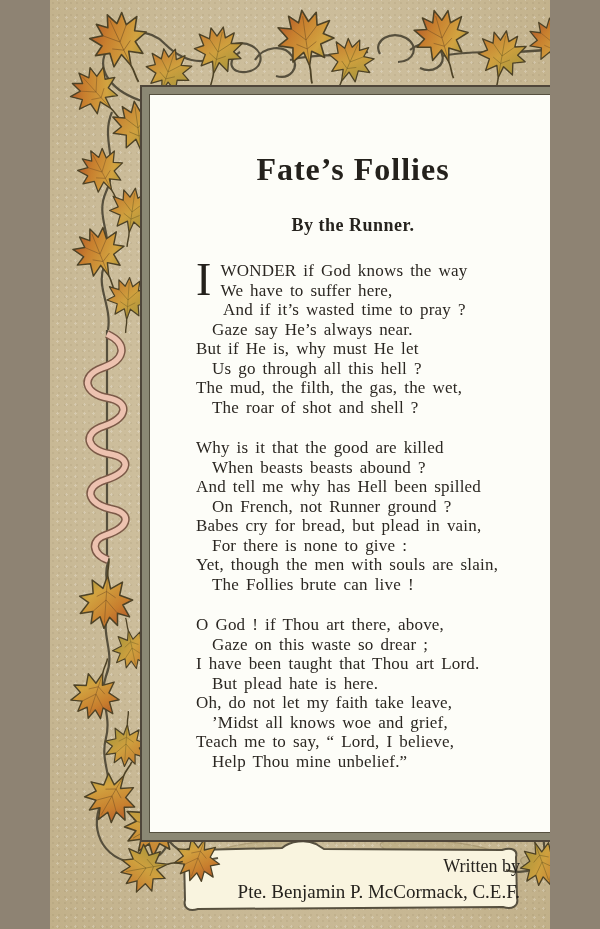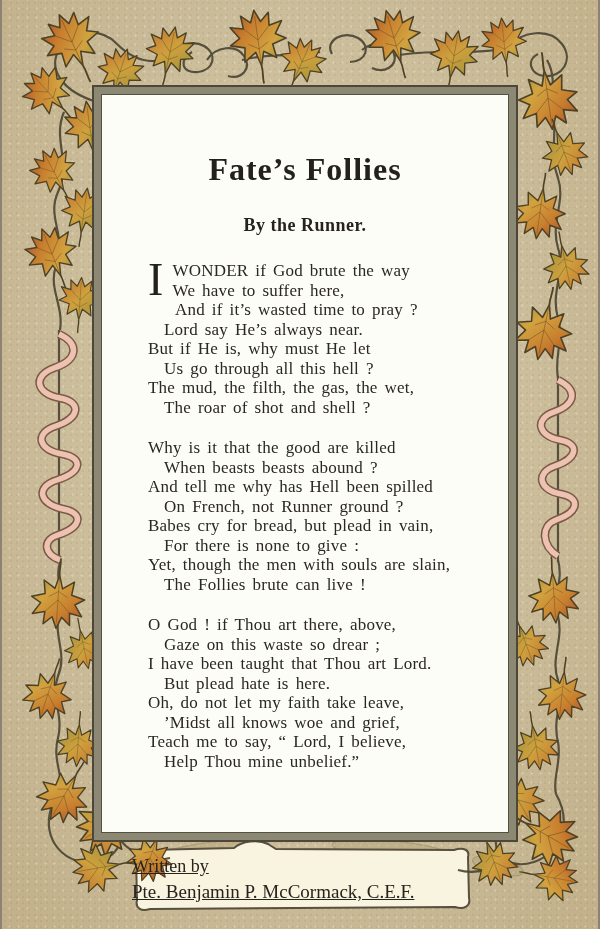--- a/index.html
+++ b/index.html
@@ -1,17 +1,17 @@
 <!DOCTYPE html>
 <html><head>
 <meta charset="utf-8">
 <style>
   html,body{margin:0;padding:0;background:#8e8373;}
   .card{
-    position:relative;width:596px;height:929px;margin:0 auto;overflow:hidden;
+    position:relative;width:500px;height:929px;margin:0 auto;overflow:hidden;
     background:
       radial-gradient(rgba(90,70,40,0.07) 1px, transparent 1.4px),
       radial-gradient(rgba(255,255,255,0.22) 1px, transparent 1.4px),
       radial-gradient(ellipse at 50% 45%, #d3c5a5 0%, #ccbd9b 55%, #c1b089 100%);
     background-size:6px 6px, 9px 9px, 100% 100%;
     background-position:0 0, 3px 4px, 0 0;
     font-family:"Liberation Serif","DejaVu Serif",serif;
   }
   .deco{position:absolute;left:0;top:0;z-index:1;}
   .panel{
@@ -28,23 +28,22 @@
     font-weight:bold;letter-spacing:.5px;color:#26231e;}
   .poem{margin:26px 18px 0 46px;color:#2b2722;font-size:17px;line-height:19.5px;
     word-spacing:2.5px;letter-spacing:.2px;}
   .stanza{margin:0 0 21px 0;}
   .dropcap{float:left;font-size:46px;line-height:34px;height:38px;
     margin:2px 9px 0 0;color:#24211c;}
   .pl{white-space:nowrap;}
   .pl.in{padding-left:16px;}
   .pl.in2{padding-left:27px;}
   .banner-text{
-    position:absolute;z-index:3;left:130px;top:854px;width:340px;text-align:left;
+    position:absolute;z-index:3;left:130px;top:854px;width:340px;text-align:right;
     color:#26231e;
-    text-decoration:underline;
   }
   .banner-text .l1{font-size:18px;line-height:24px;}
   .banner-text .l2{font-size:19px;line-height:27px;}
 </style>
 </head>
 <body>
 
 <div class="card">
 
   <svg class="deco" width="600" height="929" viewBox="0 0 600 929">
@@ -158,24 +157,24 @@
   </svg>
 
   <div class="panel">
     <div class="panel-white">
       <div class="title">Fate’s Follies</div>
       <div class="byline">By the Runner.</div>
 
       <div class="poem">
         <div class="stanza">
           <span class="dropcap">I</span>
-          <div class="pl">WONDER if God brute the way</div>
+          <div class="pl">WONDER if God knows the way</div>
           <div class="pl in">We have to suffer here,</div>
           <div class="pl in2">And if it’s wasted time to pray ?</div>
-          <div class="pl in">Lord say He’s always near.</div>
+          <div class="pl in">Gaze say He’s always near.</div>
           <div class="pl">But if He is, why must He let</div>
           <div class="pl in">Us go through all this hell ?</div>
           <div class="pl">The mud, the filth, the gas, the wet,</div>
           <div class="pl in">The roar of shot and shell ?</div>
         </div>
 
         <div class="stanza">
           <div class="pl">Why is it that the good are killed</div>
           <div class="pl in">When beasts beasts abound ?</div>
           <div class="pl">And tell me why has Hell been spilled</div>

